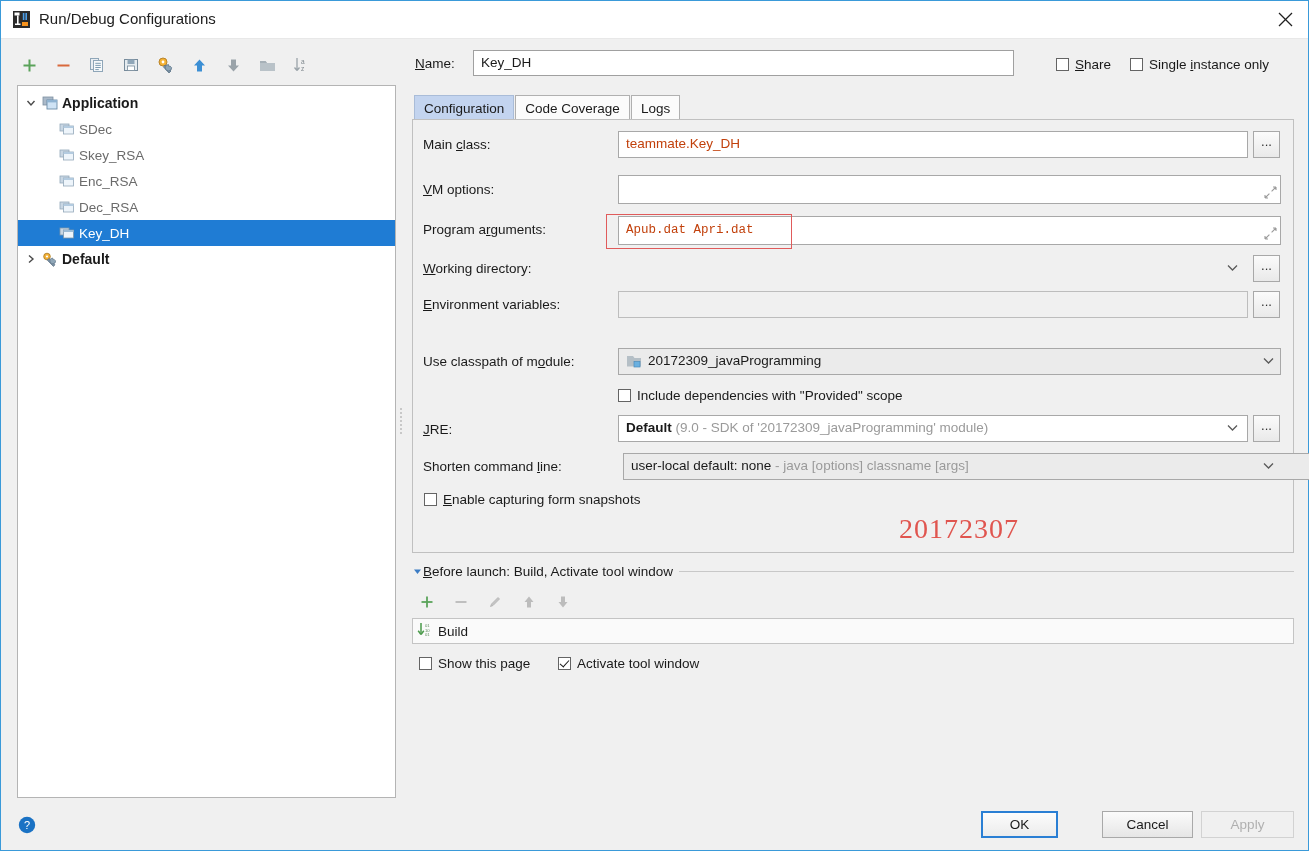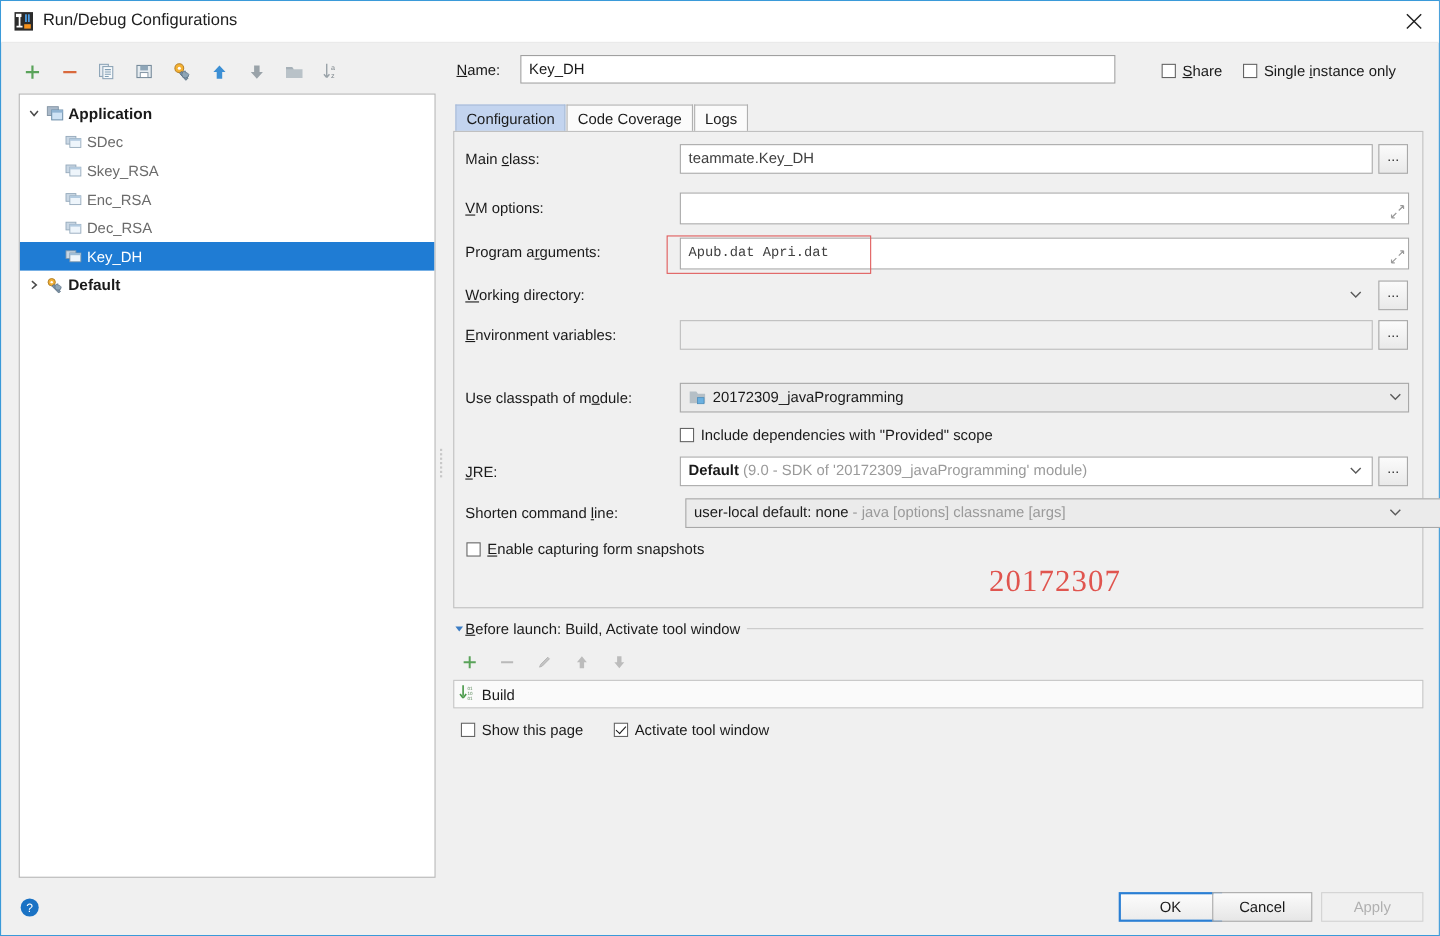--- a/index.html
+++ b/index.html
@@ -198,21 +198,21 @@
     white-space: nowrap;
     color: #1a1a1a;
   }
   .txtfield {
     position: absolute;
     box-sizing: border-box;
     background: #ffffff;
     border: 1px solid #a8a8a8;
     padding: 0 7px;
     font-size: 13.5px;
-    color: #404040;
+    color: #c2410c;
     line-height: 24px;
     white-space: nowrap;
     overflow: hidden;
   }
   .txtfield.disabled { background: #f0f0f0; border-color: #bdbdbd; }
   .ellipsis-btn {
     position: absolute;
     width: 27px; height: 27px;
     box-sizing: border-box;
     background: linear-gradient(#fbfbfb,#e9e9e9);
@@ -328,21 +328,21 @@
     position: absolute; top: 810px;
     height: 27px;
     box-sizing: border-box;
     display: flex; align-items: center; justify-content: center;
     font-size: 13.5px;
     background: linear-gradient(#fbfbfb,#e6e6e6);
     border: 1px solid #a9a9a9;
     cursor: default;
   }
   #ok-btn {
-    left: 1016px; width: 94px;
+    left: 980px; width: 77px;
     border: 2px solid #2a7fd4;
     background: linear-gradient(#fcfcfc,#ececec);
   }
   #cancel-btn { left: 1101px; width: 91px; }
   #apply-btn {
     left: 1200px; width: 93px;
     color: #b0b0b0;
     background: #f0f0f0;
     border-color: #d2d2d2;
   }

